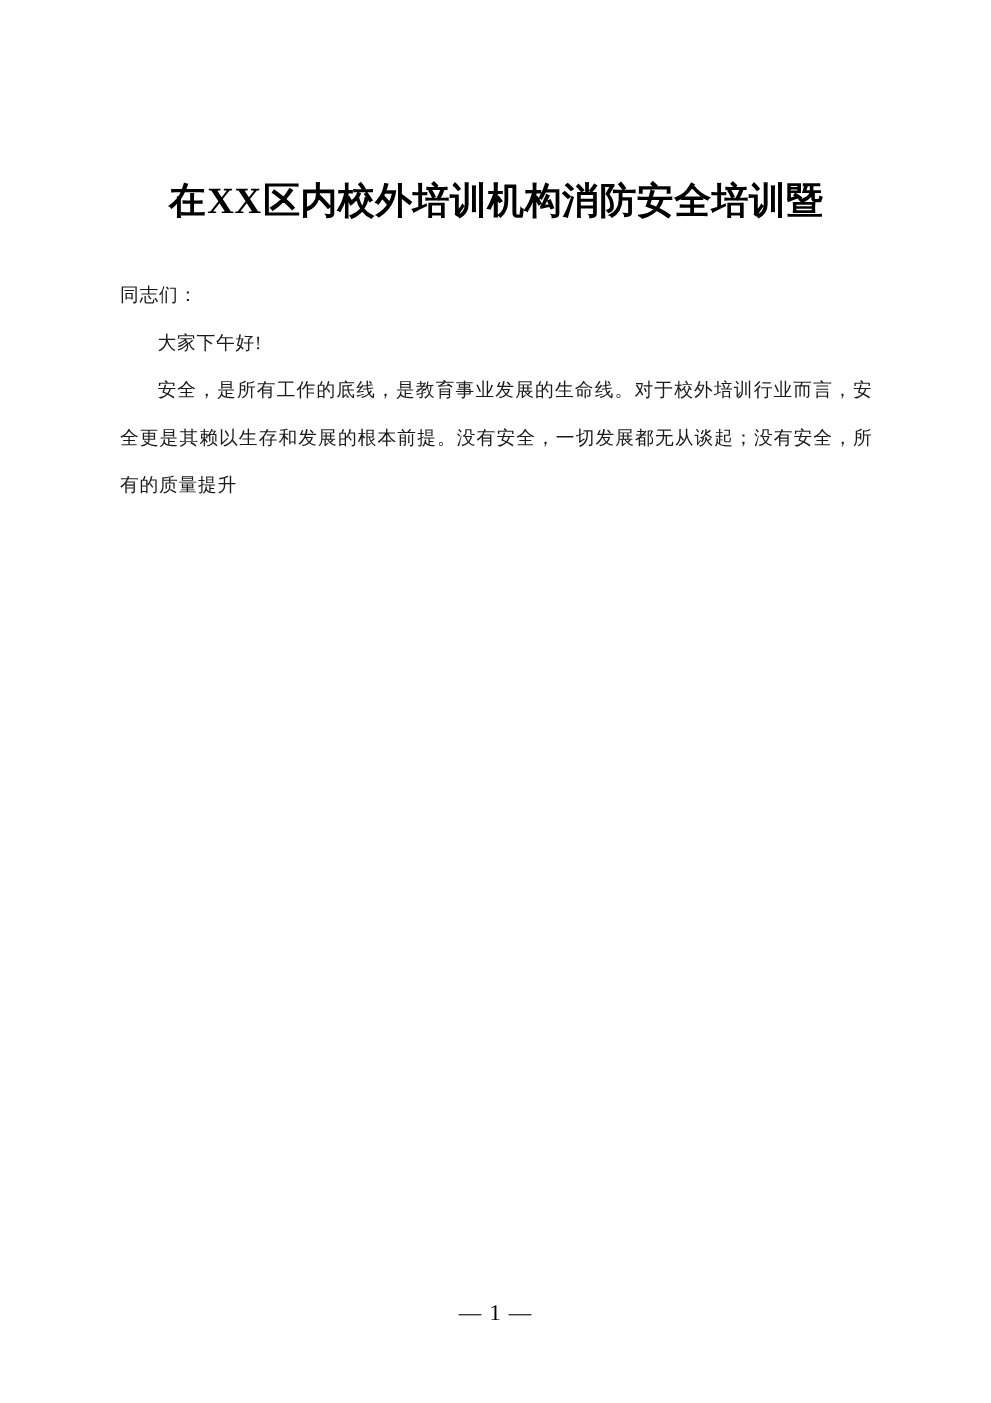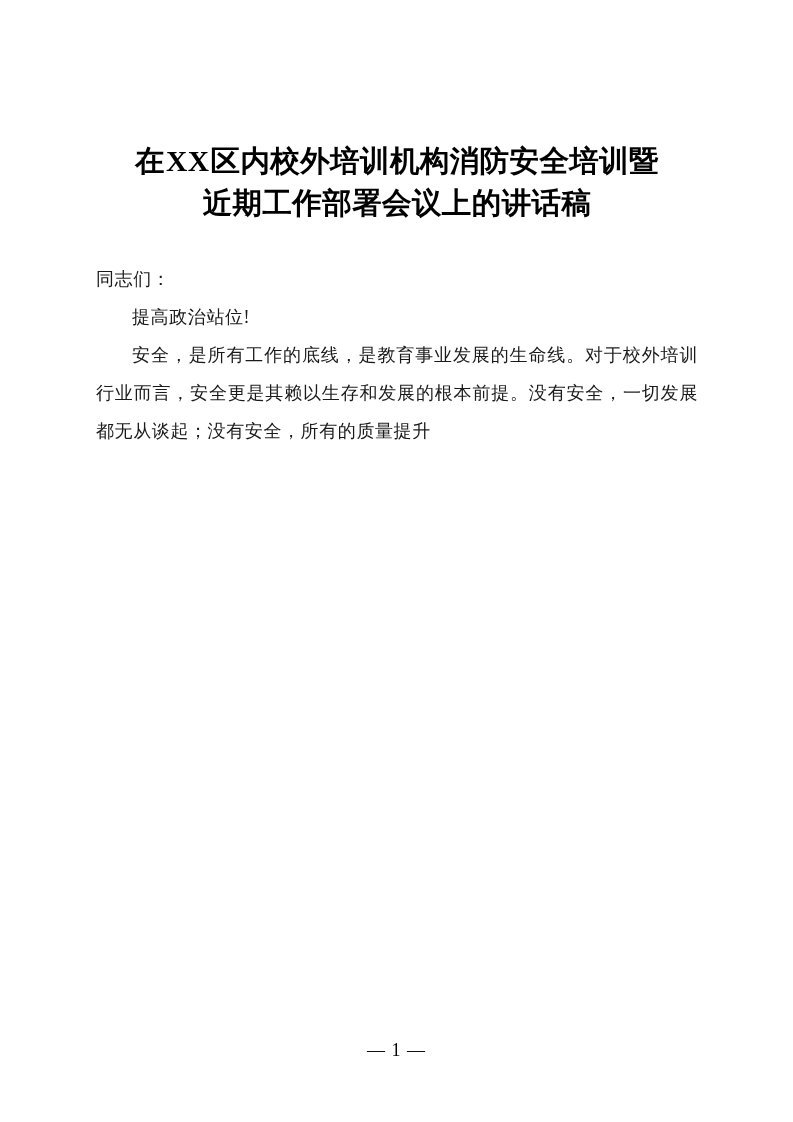--- a/index.html
+++ b/index.html
@@ -45,21 +45,21 @@
     color: #000;
   }
 
   
   .body-block {
     margin-top: 36px;
   }
 
   p.para {
     font-family: "Liberation Serif", "DejaVu Serif", serif;
-    font-size: 18px;
+    font-size: 15px;
     line-height: 38px;
     text-align: justify;
     text-justify: inter-ideograph;
     letter-spacing: 0.6px;
     margin: 0;
     color: #1a1a1a;
   }
 
   p.para.indent {
     text-indent: 2em;
@@ -100,28 +100,27 @@
 </style>
 </head>
 <body>
 
 <div class="page">
 
   <div class="content">
 
     <h1 class="doc-title">
       <span>在<span class="lat">XX</span>区内校外培训机构消防安全培训暨</span><br>
-      <span>近期工作部署会议上的讲话稿</span>
     </h1>
 
     <div class="body-block">
 
       <p class="para noindent">同志们：</p>
 
-      <p class="para indent">提高政治站位!</p>
+      <p class="para indent">大家下午好!</p>
 
 
 
 
       <p class="para indent">安全，是所有工作的底线，是教育事业发展的生命线。对于校外培训行业而言，安全更是其赖以生存和发展的根本前提。没有安全，一切发展都无从谈起；没有安全，所有的质量提升</p>
 
     </div>
   </div>
 
   <div class="page-footer">— 1 —</div>

